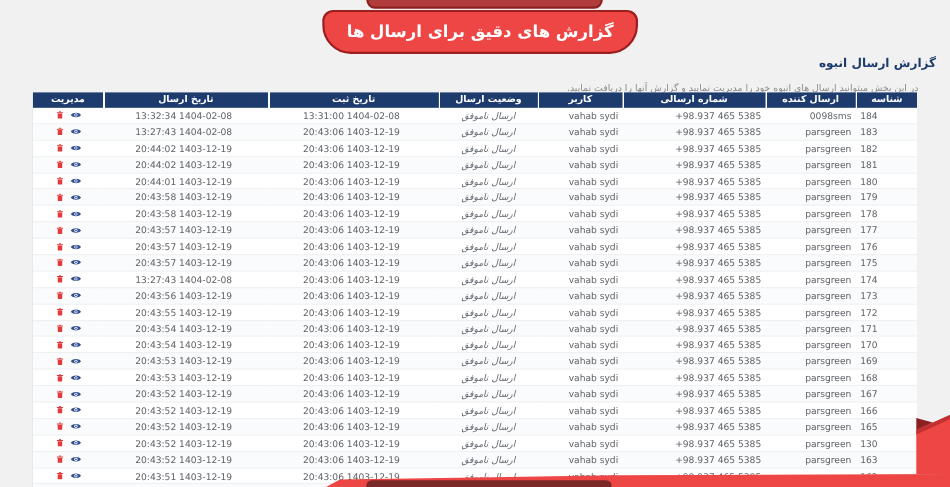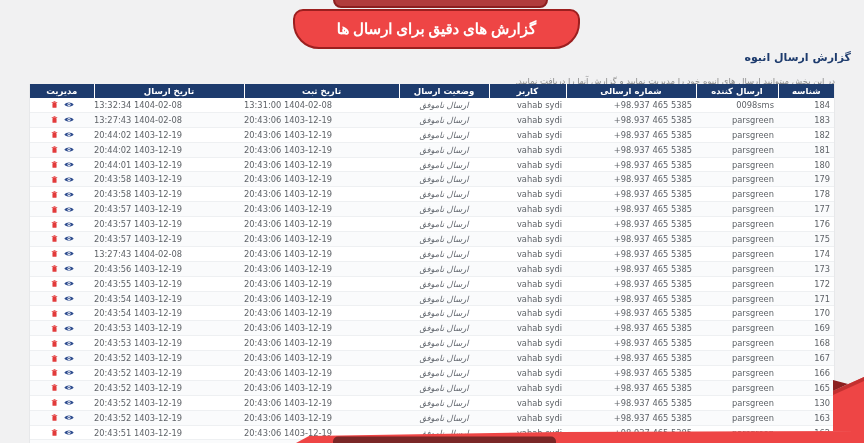--- a/index.html
+++ b/index.html
@@ -14,21 +14,20 @@
     background:#b13c3c;border:2px solid #8c1f1f;border-radius:8px;
     z-index:4;
   }
   .banner{
     position:absolute;left:293px;top:9px;width:283px;height:36px;
     background:#ee4545;border:2px solid #9c1f1f;
     border-radius:10px 10px 26px 26px;
     display:flex;align-items:center;justify-content:center;
     color:#ffffff;font-size:15px;font-weight:bold;z-index:5;
     letter-spacing:.5px;
-    font-family:Liberation Serif, serif;
   }
   
   .section-title{
     position:absolute;right:13px;top:51px;
     color:#1d3b6d;font-size:11px;font-weight:bold;
   }
   .section-subtitle{
     position:absolute;right:29px;top:76px;
     color:#8c8c8c;font-size:8.5px;
   }
@@ -42,25 +41,25 @@
     background:#1d3b6d;color:#ffffff;font-size:8.5px;font-weight:bold;
     height:14px;padding:0 2px;border-left:1px solid rgba(255,255,255,.28);
     text-align:center;white-space:nowrap;overflow:hidden;
   }
   thead th:last-child{border-left:none;}
   tbody td{
     height:13.9px;padding:0 4px;font-size:8.3px;color:#5f6368;
     border-bottom:1px solid #eef0f2;white-space:nowrap;overflow:hidden;
   }
   tbody tr:nth-child(even){background:#fafbfc;}
-  .c-id{text-align:right;}
+  .c-id{text-align:left;}
   .c-sender,.c-user{text-align:right;direction:ltr;}
   .c-number{text-align:right;direction:ltr;}
   .c-status{text-align:center;color:#63686f;font-style:italic;}
-  .c-reg,.c-sent{text-align:left;direction:ltr;padding-left:0;}
+  .c-reg,.c-sent{text-align:center;direction:ltr;padding-left:0;}
   .c-manage{direction:ltr;}
   .manage-box{display:flex;align-items:center;justify-content:center;gap:6px;}
   .icon{display:inline-flex;align-items:center;cursor:pointer;line-height:0;}
   
   .deco-bottom{position:absolute;left:0;top:0;width:864px;height:443px;z-index:4;pointer-events:none;}
 </style>
 </head>
 <body>
 
 <div class="top-sliver"></div>

